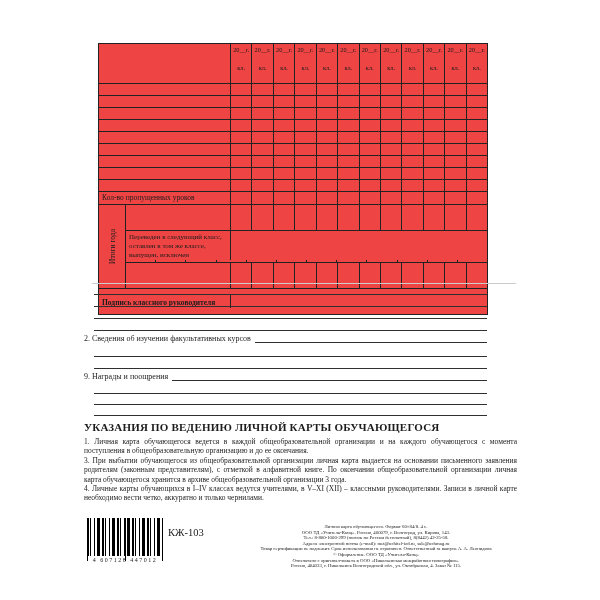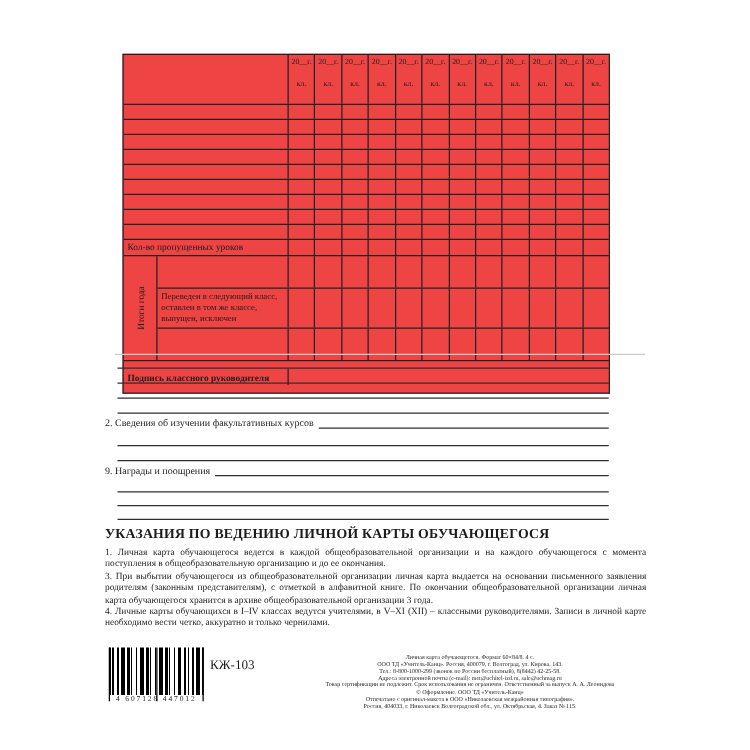--- a/index.html
+++ b/index.html
@@ -21,21 +21,21 @@
   .t-row.header .c .kl { margin-top:11px; }
   .t-row.empty { height:12px; }
   .t-row.labelrow { height:13px; }
   .itogi { display:flex; height:84px; border-bottom:1px solid #222; }
   .rot-cell { width:27px; border-right:1px solid #222; display:flex; align-items:center; justify-content:center; }
   .rot-cell span { writing-mode:vertical-rl; transform:rotate(180deg); font-size:7.5px; white-space:nowrap; }
   .itogi-sub { flex:1; display:flex; flex-direction:column; }
   .sub-row { display:flex; border-bottom:1px solid #222; }
   .sub-row:last-child { border-bottom:none; }
   .sub-row .sublbl { width:105px; border-right:1px solid #222; font-size:7px; line-height:9px; padding:2px 2px 0 3px; }
-  .sub-row.r1 { height:26px; } .sub-row.r2 { height:32px; } .sub-row.r3 { height:25px; }
+  .sub-row.r1 { height:26px; } .sub-row.r2 { height:32px;flex-direction:column; } .sub-row.r3 { height:25px; }
   .t-row.signature { height:25px;align-items:center; }
   .t-row.signature .lbl { font-weight:bold; line-height:10px; padding-top:3px; }
 
   
   .faint-line { position:absolute; left:92px; top:283px; width:424px; height:1px; background:#ccc; }
   .rule { position:absolute; left:94px; width:393px; height:1px; background:#2f2f2f; }
   .section-line { position:absolute; left:84px; width:403px; display:flex; font-size:8px; line-height:10px; }
   .section-line .fill { flex:1; border-bottom:1px solid #2f2f2f; margin:0 0 1px 4px; }
 
   

